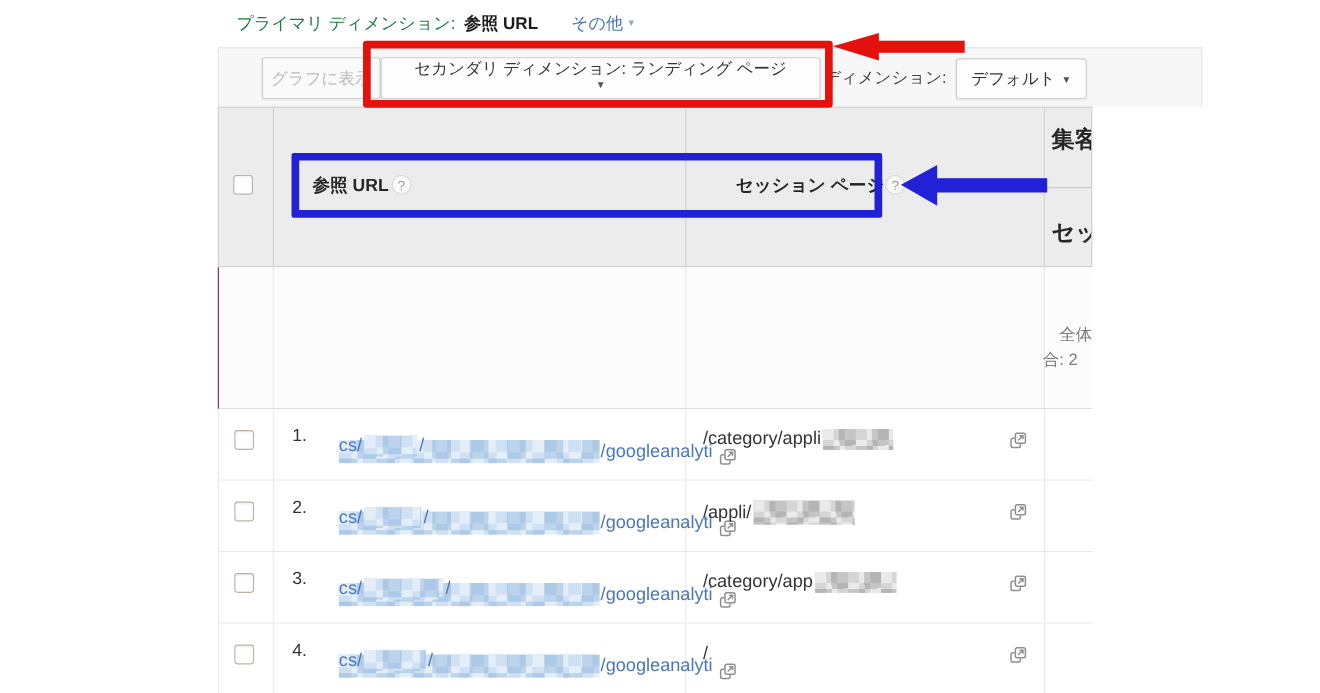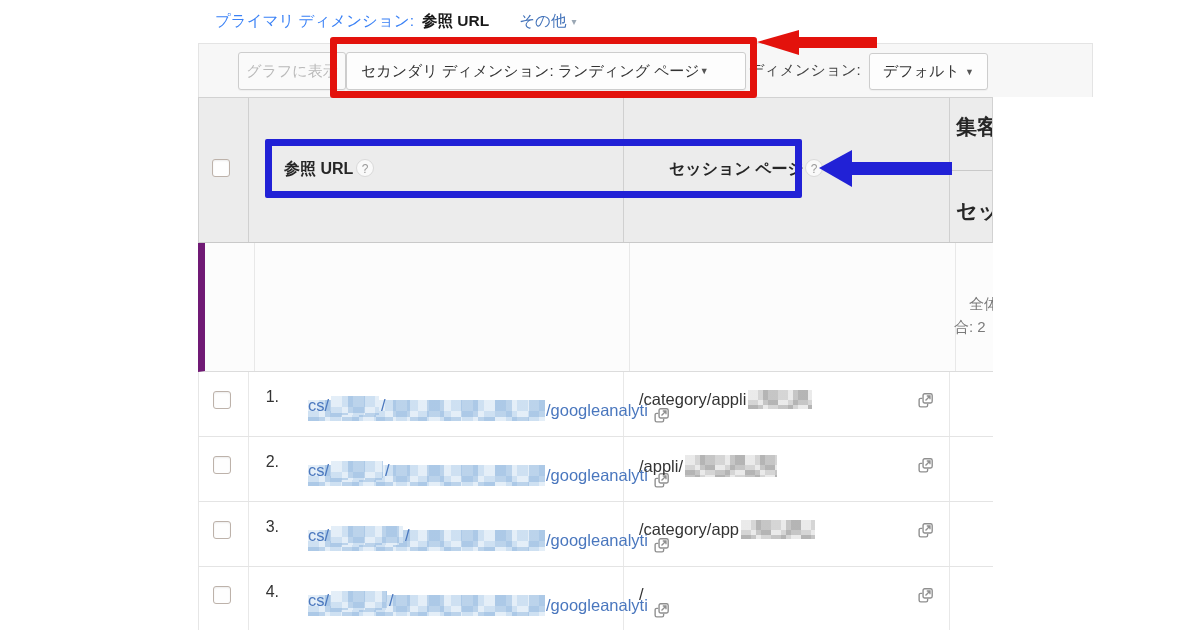--- a/index.html
+++ b/index.html
@@ -6,55 +6,55 @@
   body{
     width:1200px;height:630px;position:relative;overflow:hidden;
     background:#ffffff;
     font-family:"Liberation Sans","DejaVu Sans",sans-serif;
     color:#333;
   }
   .abs{position:absolute;}
 
   
   .primary-bar{left:215px;top:11px;display:flex;align-items:center;font-size:15.5px;white-space:nowrap;}
-  .primary-label{color:#3b82f6;}
+  .primary-label{color:#15803d;}
   .primary-value{font-weight:bold;color:#1a1a1a;margin-left:8px;}
   .primary-other{color:#4272b9;margin-left:30px;cursor:pointer;text-align:center;}
   .caret-sm{font-size:10px;color:#9aa7b4;margin-left:5px;}
 
   
   .toolbar{left:198px;top:43px;width:895px;height:54px;background:#f7f7f7;
     border:1px solid #e4e4e4;border-bottom:none;box-sizing:border-box;}
   .btn{position:absolute;background:#fdfdfd;border:1px solid #cdcdcd;border-radius:3px;
     display:flex;align-items:center;font-size:15px;color:#333;box-sizing:border-box;
     box-shadow:0 1px 1px rgba(0,0,0,0.04);cursor:pointer;}
   .btn .caret{font-size:9px;color:#555;}
   .btn-graph{left:39px;top:8px;width:108px;height:38px;justify-content:center;color:#b9b9b9;background:#fafafa;}
-  .btn-secondary{left:147px;top:8px;width:400px;height:38px;padding:0 14px;justify-content:flex-start;}
+  .btn-secondary{left:147px;top:8px;width:400px;height:38px;padding:0 14px;justify-content:flex-start;flex-direction:column;}
   .sort-label{position:absolute;left:550px;top:17px;font-size:15px;color:#444;white-space:nowrap;}
   .btn-default{left:670px;top:9px;width:119px;height:37px;padding:0 13px;justify-content:space-between;}
 
   
   .thead{left:198px;top:97px;width:795px;height:146px;background:#ececec;
     border:1px solid #d2d2d2;border-bottom:1px solid #c9c9c9;box-sizing:border-box;overflow:hidden;}
   .col-div{position:absolute;top:0;height:100%;border-left:1px solid #d0d0d0;}
   .thead .d1{left:49px;} .thead .d2{left:424px;} .thead .d3{left:750px;}
   .th-text{position:absolute;font-size:16px;font-weight:bold;color:#262626;white-space:nowrap;}
   .help-badge{position:absolute;width:18px;height:18px;border-radius:50%;background:#f9f9f9;
     border:1px solid #d9d9d9;color:#9a9a9a;font-size:12px;line-height:18px;text-align:center;
     box-sizing:border-box;cursor:pointer;}
   .metrics-head{position:absolute;left:750px;top:0;width:45px;height:100%;}
   .metrics-split{position:absolute;left:0;top:72px;width:100%;border-top:1px solid #c9c9c9;}
   .metrics-head .th-text{font-size:21px;}
 
   .checkbox{position:absolute;width:18px;height:18px;border:1px solid #bdb2aa;border-radius:3px;
     background:#fefefe;box-shadow:inset 0 1px 2px rgba(0,0,0,0.07);box-sizing:border-box;cursor:pointer;}
 
   .totals{left:198px;top:243px;width:795px;height:129px;background:#fcfcfc;
-    border-bottom:1px solid #dcdcdc;overflow:hidden;border-left:7px solid #701a75;box-sizing:border-box;}
+    border-bottom:1px solid #dcdcdc;overflow:hidden;border-left:1px solid #701a75;box-sizing:border-box;}
   .totals .col-div{border-left:1px solid #e8e8e8;}
   .totals .d1{left:49px;} .totals .d2{left:424px;} .totals .d3{left:750px;}
   .totals-text{position:absolute;font-size:15px;color:#7a7a7a;white-space:nowrap;}
 
   .row{left:198px;width:795px;height:65px;background:#ffffff;border-bottom:1px solid #e4e4e4;
     overflow:hidden;border-left:1px solid #e6e6e6;box-sizing:border-box;}
   .row .col-div{border-left:1px solid #e8e8e8;}
   .row .d1{left:49px;} .row .d2{left:424px;} .row .d3{left:750px;}
   .row-num{position:absolute;left:48px;top:16px;width:32px;text-align:right;font-size:16px;color:#333;}
   .ref-line1{position:absolute;left:109px;top:25px;display:flex;align-items:center;}

